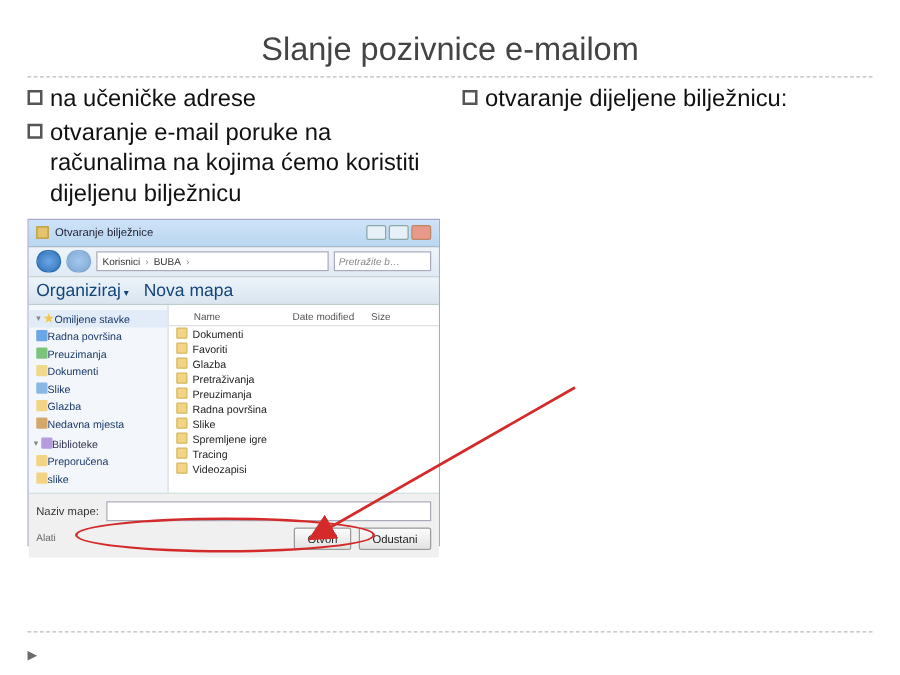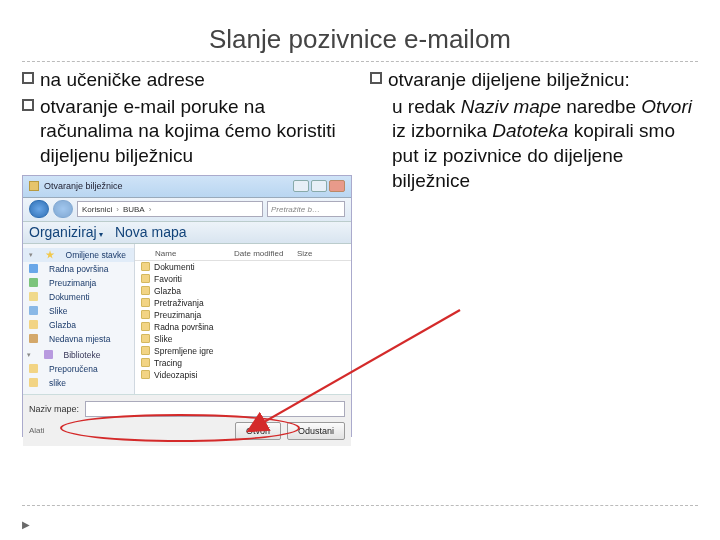--- a/index.html
+++ b/index.html
@@ -85,21 +85,21 @@
   }
   .shot .toolbar .dd::after { content: " ▾"; font-size: 8px; }
   .shot .body {
     display: flex; height: 150px;
   }
   .shot .side {
     width: 112px; background: #f3f6fa; border-right: 1px solid #d0d8e0;
     padding: 4px 0;
   }
   .shot .side .sitem {
-    display: flex; align-items: center; gap: 11px; padding: 2px 6px;
+    display: flex; align-items: center; gap: 0; padding: 2px 6px;
     font-size: 8.5px; color: #1a3a6a;
   }
   .shot .side .sitem.active { background: #e1ecf8; }
   .shot .side .sico { width: 9px; height: 9px; flex: 0 0 9px; }
   .shot .side .star { background: #f2c84b; clip-path: polygon(50% 0,61% 35%,98% 35%,68% 57%,79% 91%,50% 70%,21% 91%,32% 57%,2% 35%,39% 35%); }
   .shot .side .desk  { background: #6aa7e8; border-radius: 1px; }
   .shot .side .dl    { background: #7cc47c; border-radius: 1px; }
   .shot .side .doc   { background: #f0d98a; border-radius: 1px; }
   .shot .side .pic   { background: #8ab8e6; border-radius: 1px; }
   .shot .side .recent{ background: #d4a86a; border-radius: 1px; }
@@ -306,23 +306,20 @@
           </div>
         </div>
       </div>
     </div>
 
     <div class="col-right">
       <div class="bullet">
         <span class="sq"></span>
         <span class="txt">otvaranje dijeljene bilježnicu:</span>
       </div>
-      <div class="indent">
-        <span>u redak </span><span class="em">Naziv mape</span><span> naredbe </span><span class="em">Otvori</span><span> iz izbornika </span><span class="em">Datoteka</span><span> kopirali smo put iz pozivnice do dijeljene bilježnice</span>
-      </div>
     </div>
   </div>
 
   <div class="oval" style="left:60px; top:414px;"></div>
 
   <div class="arrow" style="left:240px; top:310px;">
     <svg width="240" height="150">
       <defs>
         <marker id="ah" markerWidth="10" markerHeight="10" refX="8" refY="5" orient="auto">
           <path d="M0,0 L10,5 L0,10 Z" fill="#d42a2a"></path>

